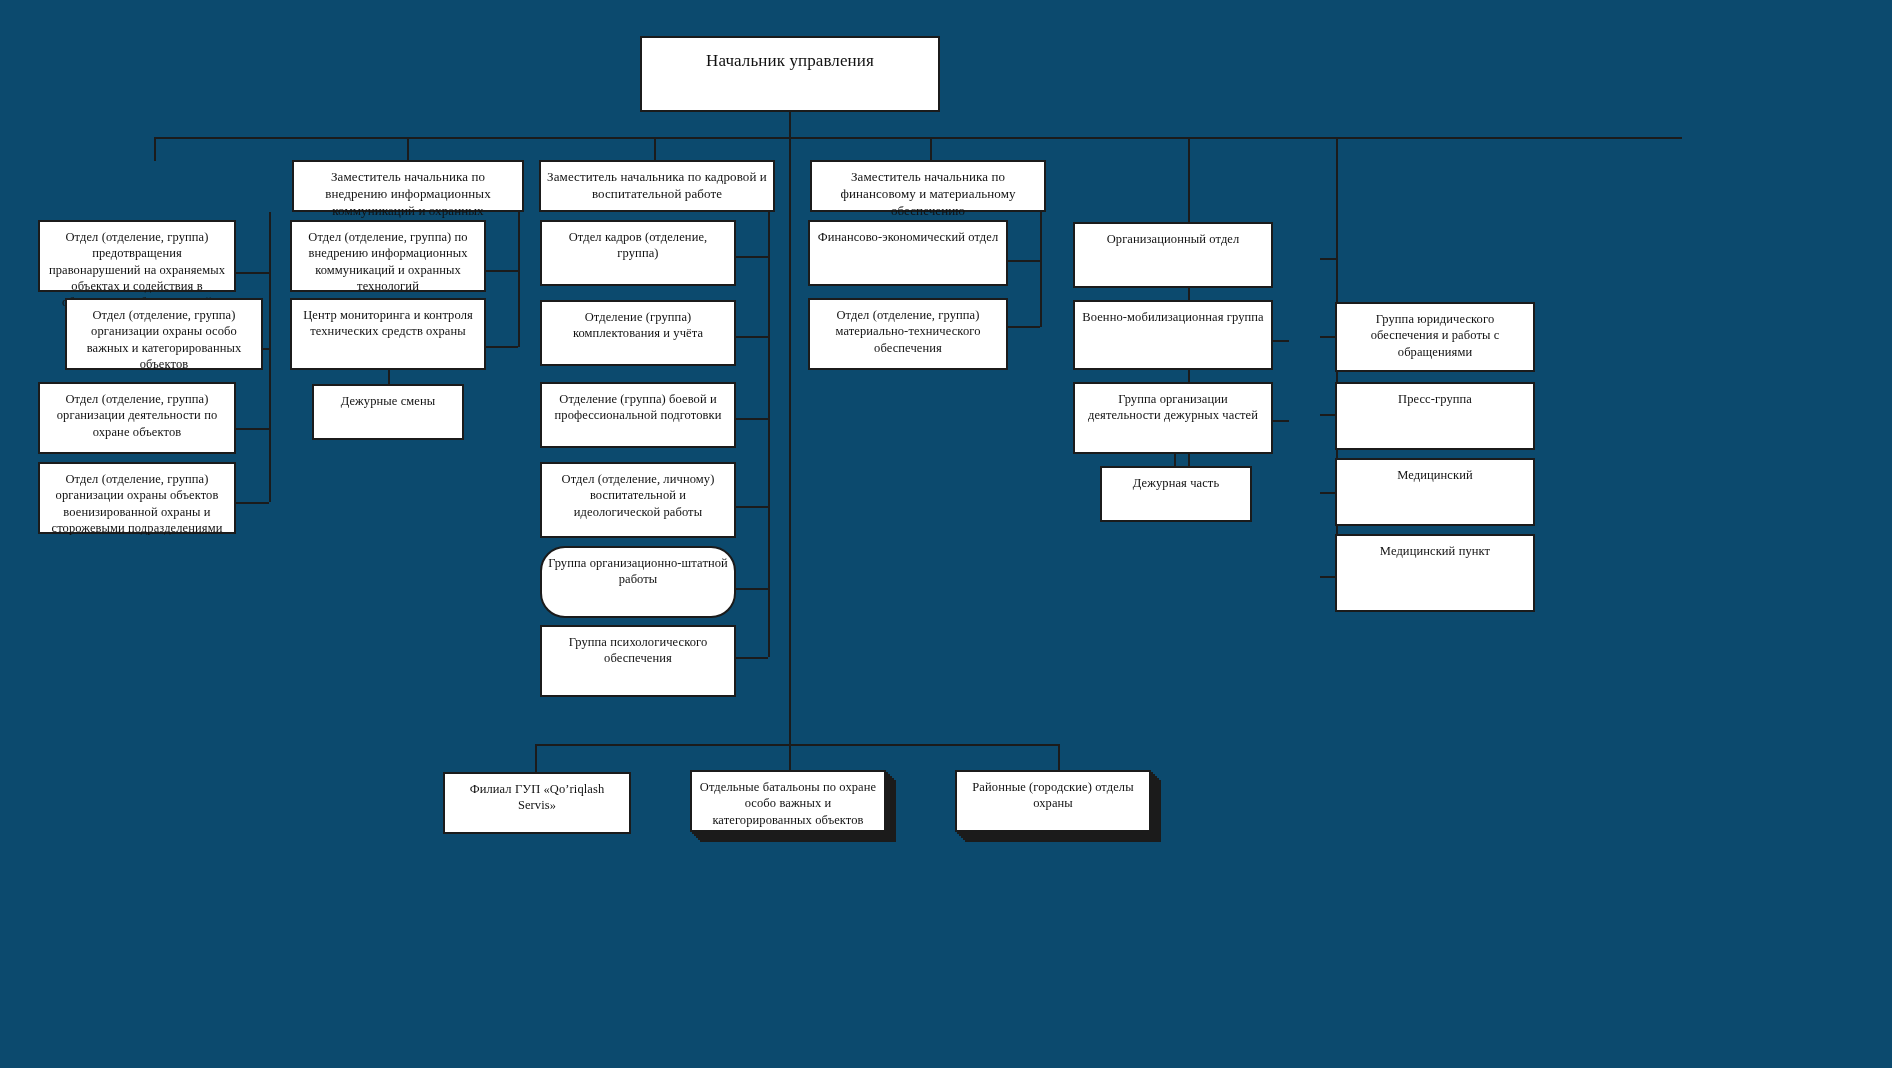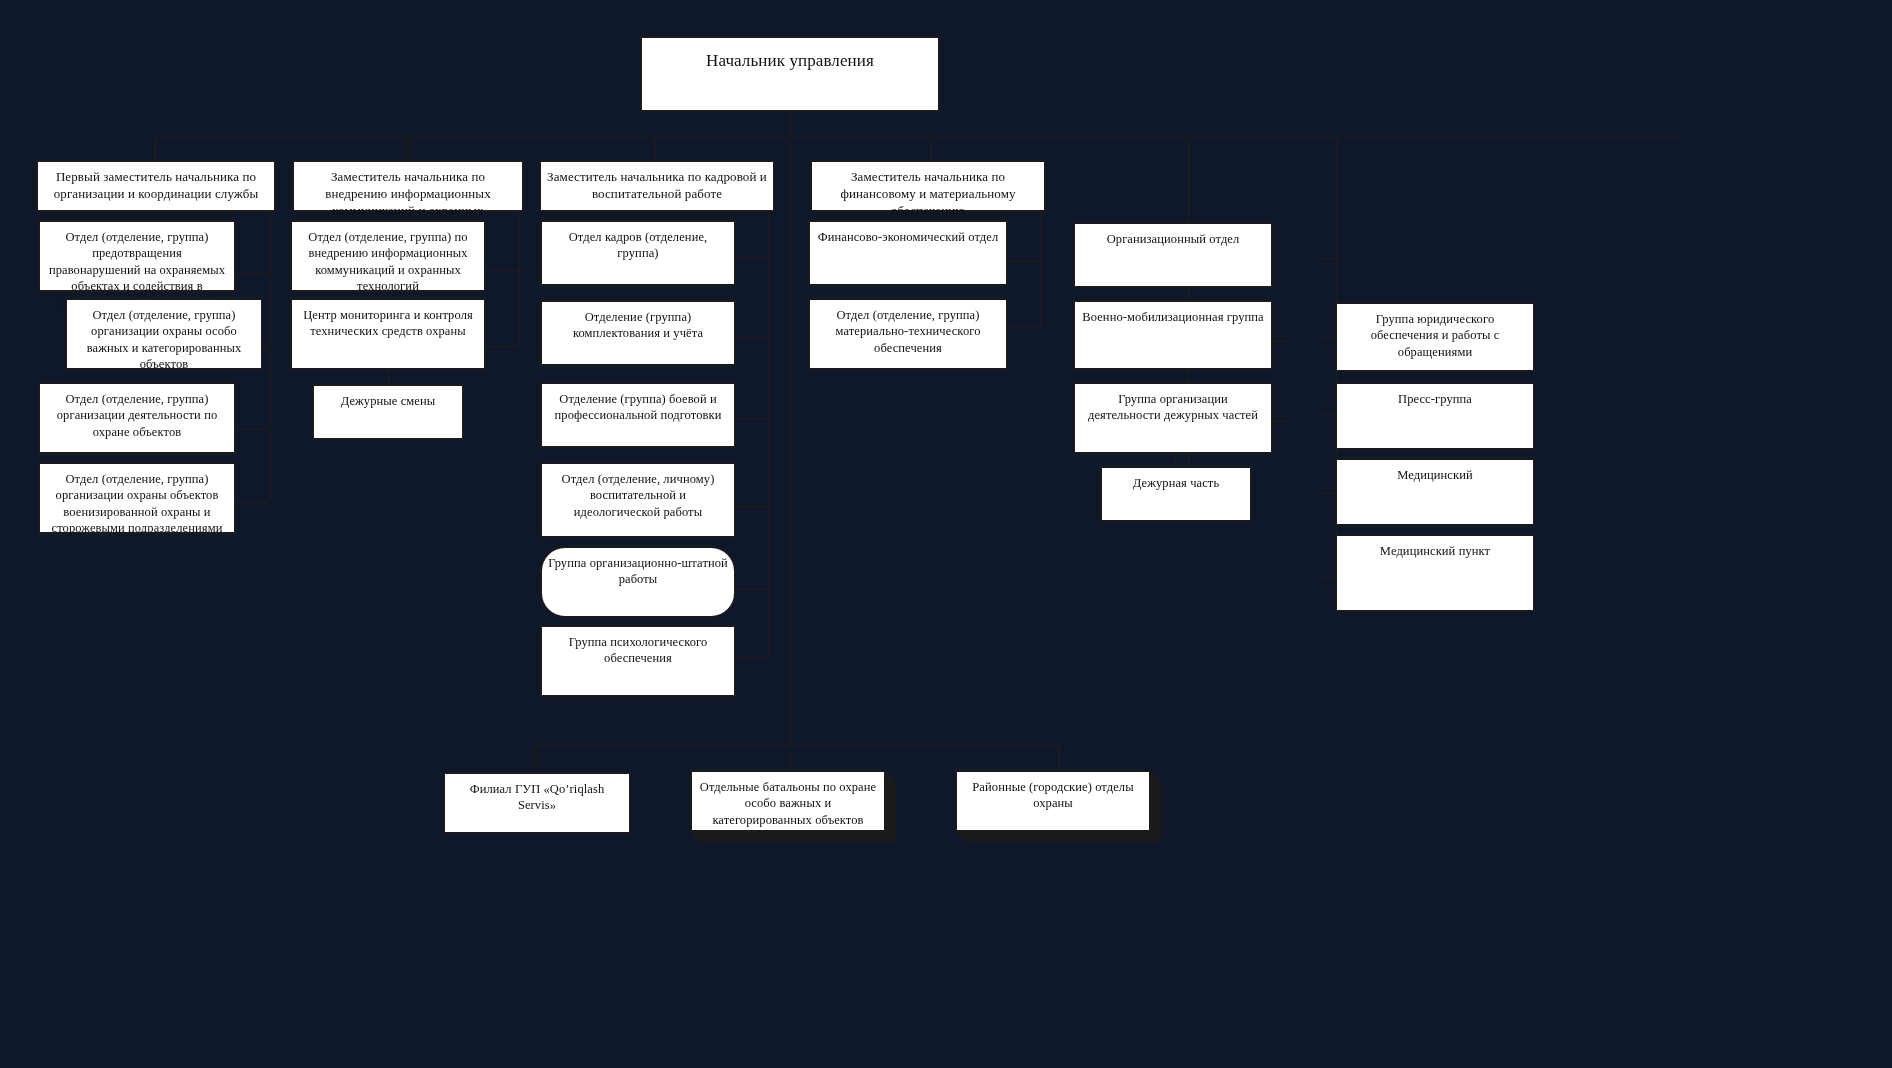--- a/index.html
+++ b/index.html
@@ -4,21 +4,21 @@
 <style>
   html,body{margin:0;padding:0;background:#ffffff;}
   body{
     font-family:"Liberation Serif", "DejaVu Serif", serif;
     color:#111111;
   }
   #chart{
     position:relative;
     width:1892px;
     height:1068px;
-    background:#0f172a;
+    background:#0c4a6e;
     overflow:hidden;
   }
   
   .node{
     position:absolute;
     box-sizing:border-box;
     background:#ffffff;
     border:2px solid #1b1b1b;
     text-align:center;
     padding:7px 6px 0 6px;
@@ -58,23 +58,20 @@
   <div class="ln h" style="left:154px;top:137px;width:1528px;height:2px;"></div>
 
   <div class="ln v" style="left:154px;top:137px;height:24px;"></div>
   <div class="ln v" style="left:407px;top:137px;height:24px;"></div>
   <div class="ln v" style="left:654px;top:137px;height:24px;"></div>
   <div class="ln v" style="left:930px;top:137px;height:24px;"></div>
 
   <div class="ln v" style="left:1188px;top:137px;height:120px;"></div>
   <div class="ln v" style="left:1336px;top:137px;height:440px;"></div>
 
-  <div class="node dept" style="left:36px;top:160px;width:240px;height:52px;">
-    <span>Первый заместитель начальника по организации и координации службы</span>
-  </div>
   <div class="node dept" style="left:292px;top:160px;width:232px;height:52px;">
     <span>Заместитель начальника по внедрению информационных коммуникаций и охранных технологий</span>
   </div>
   <div class="node dept" style="left:539px;top:160px;width:236px;height:52px;">
     <span>Заместитель начальника по кадровой и воспитательной работе</span>
   </div>
   <div class="node dept" style="left:810px;top:160px;width:236px;height:52px;">
     <span>Заместитель начальника по финансовому и материальному обеспечению</span>
   </div>
 

